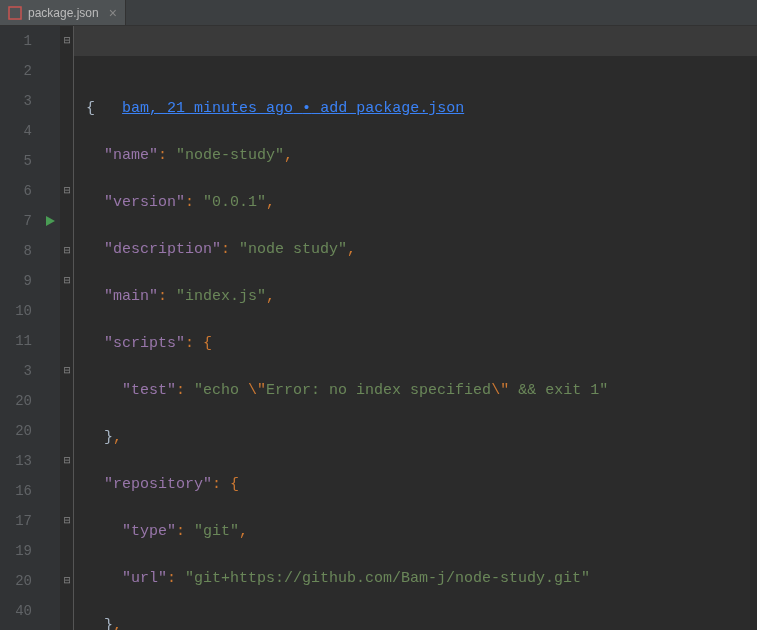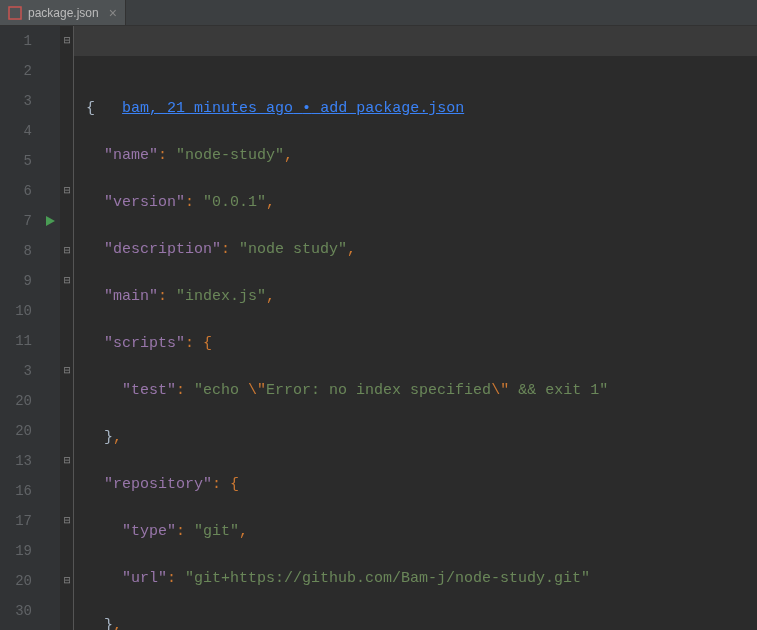--- a/index.html
+++ b/index.html
@@ -155,21 +155,21 @@
     <div class="ln">10</div>
     <div class="ln">11</div>
     <div class="ln">3</div>
     <div class="ln">20</div>
     <div class="ln">20</div>
     <div class="ln">13</div>
     <div class="ln">16</div>
     <div class="ln">17</div>
     <div class="ln">19</div>
     <div class="ln">20</div>
-    <div class="ln">30</div>
+    <div class="ln">40</div>
   </div>
 
   <div class="gutter-run">
     <div class="run-icon" style="top:189px">
       <svg width="12" height="12" viewBox="0 0 12 12">
           <polygon points="2,1 11,6 2,11" fill="#499c54"></polygon>
         </svg>
     </div>
   </div>
 

